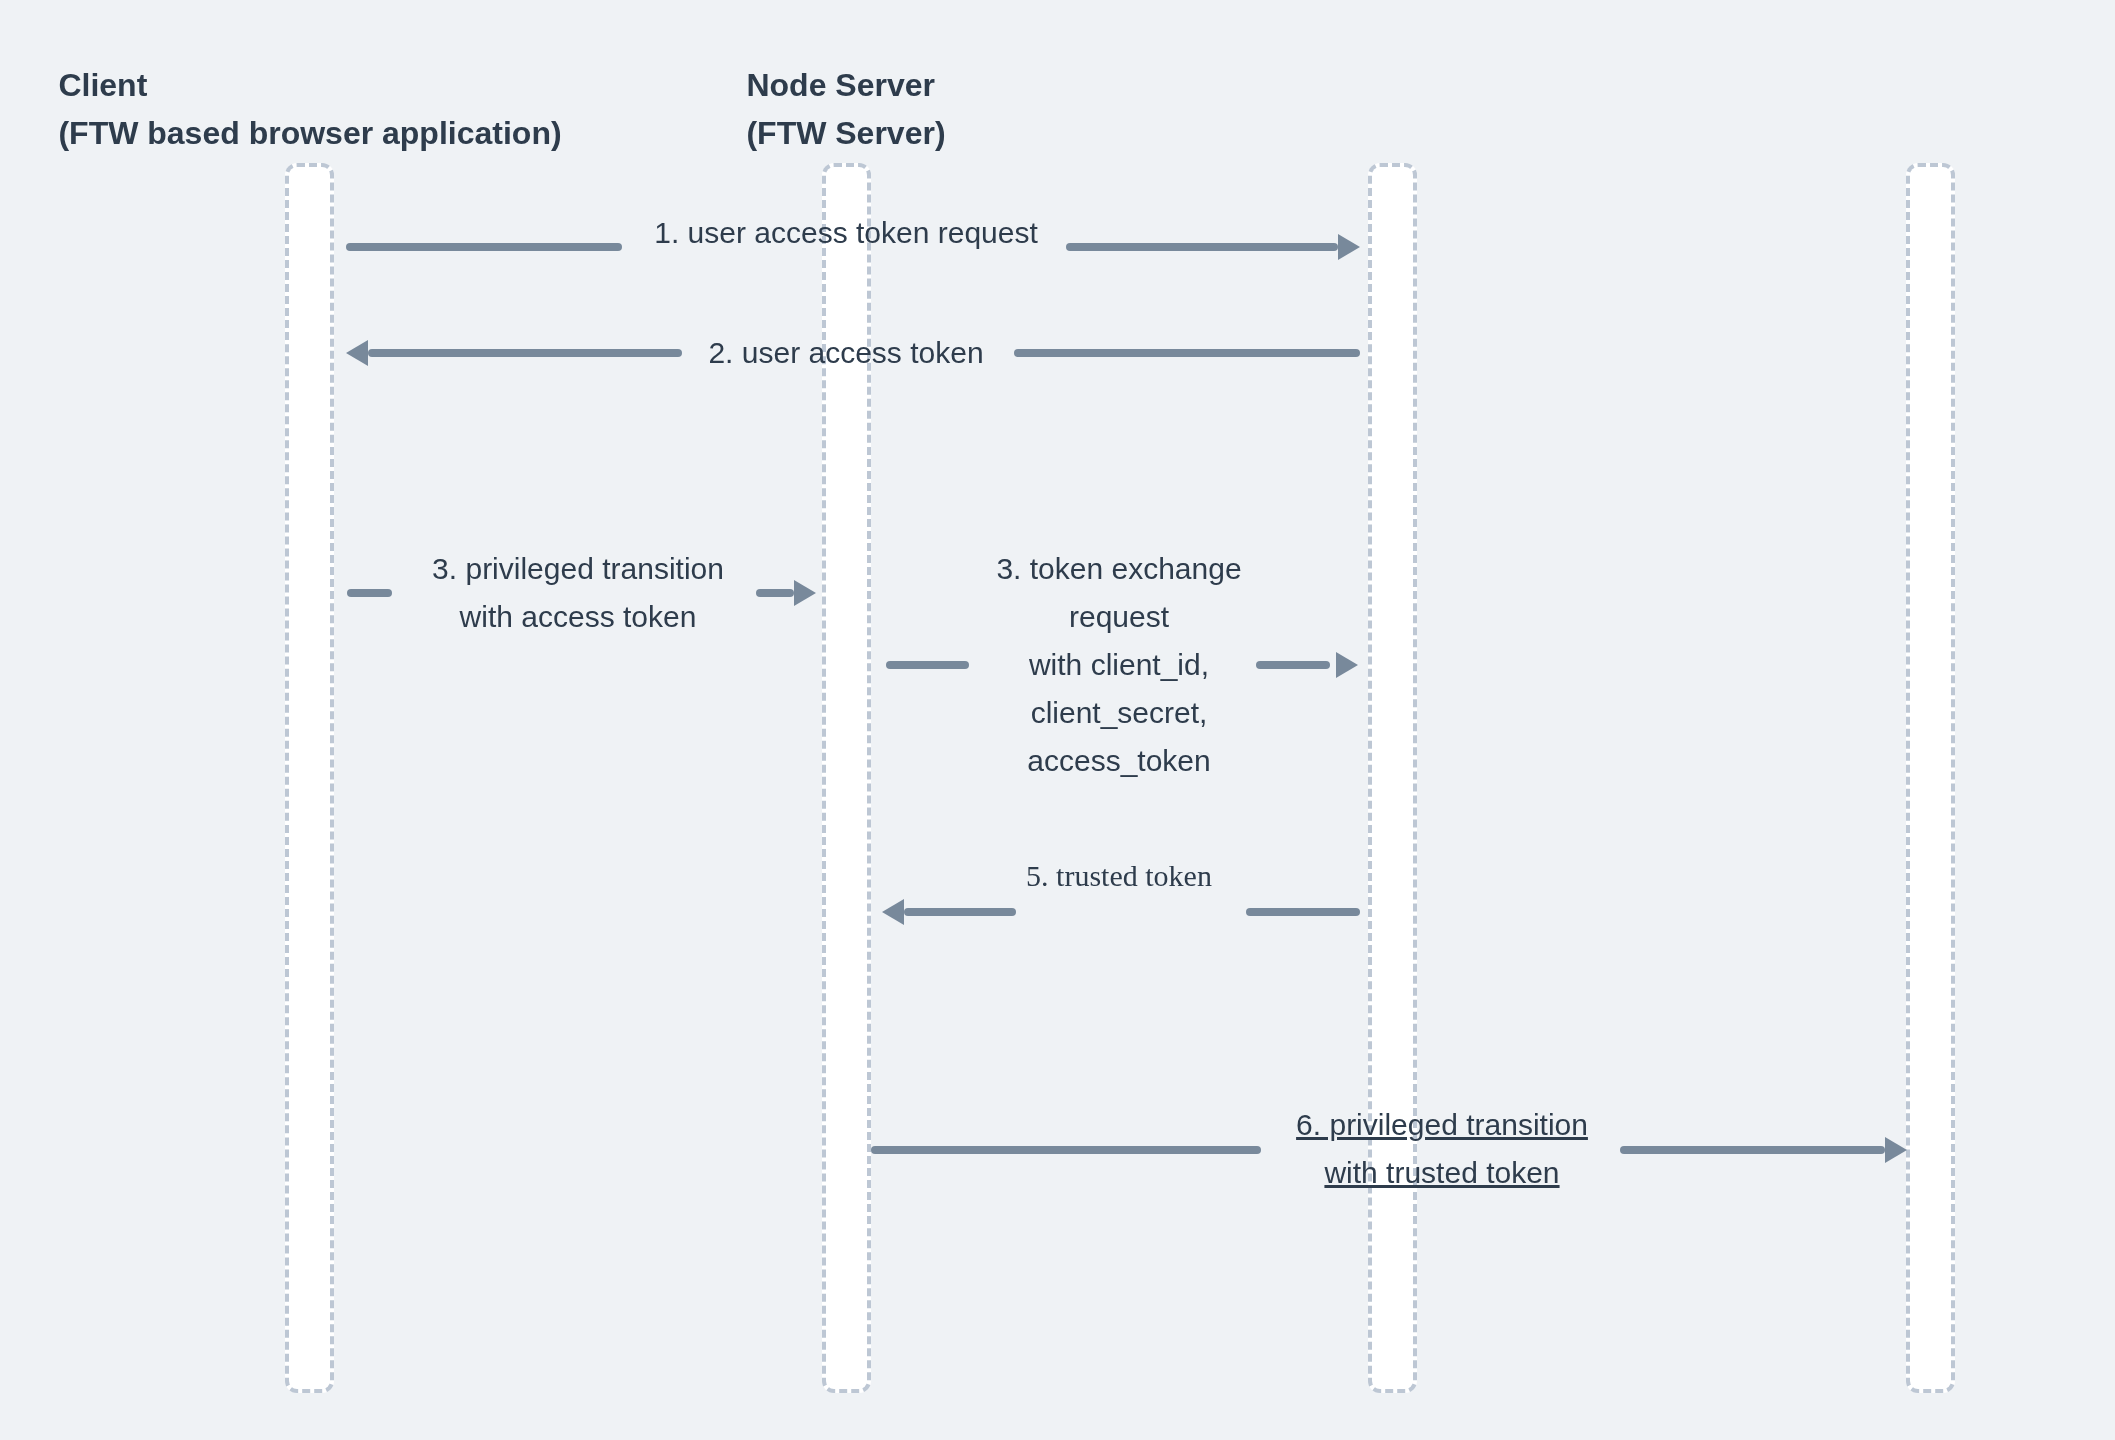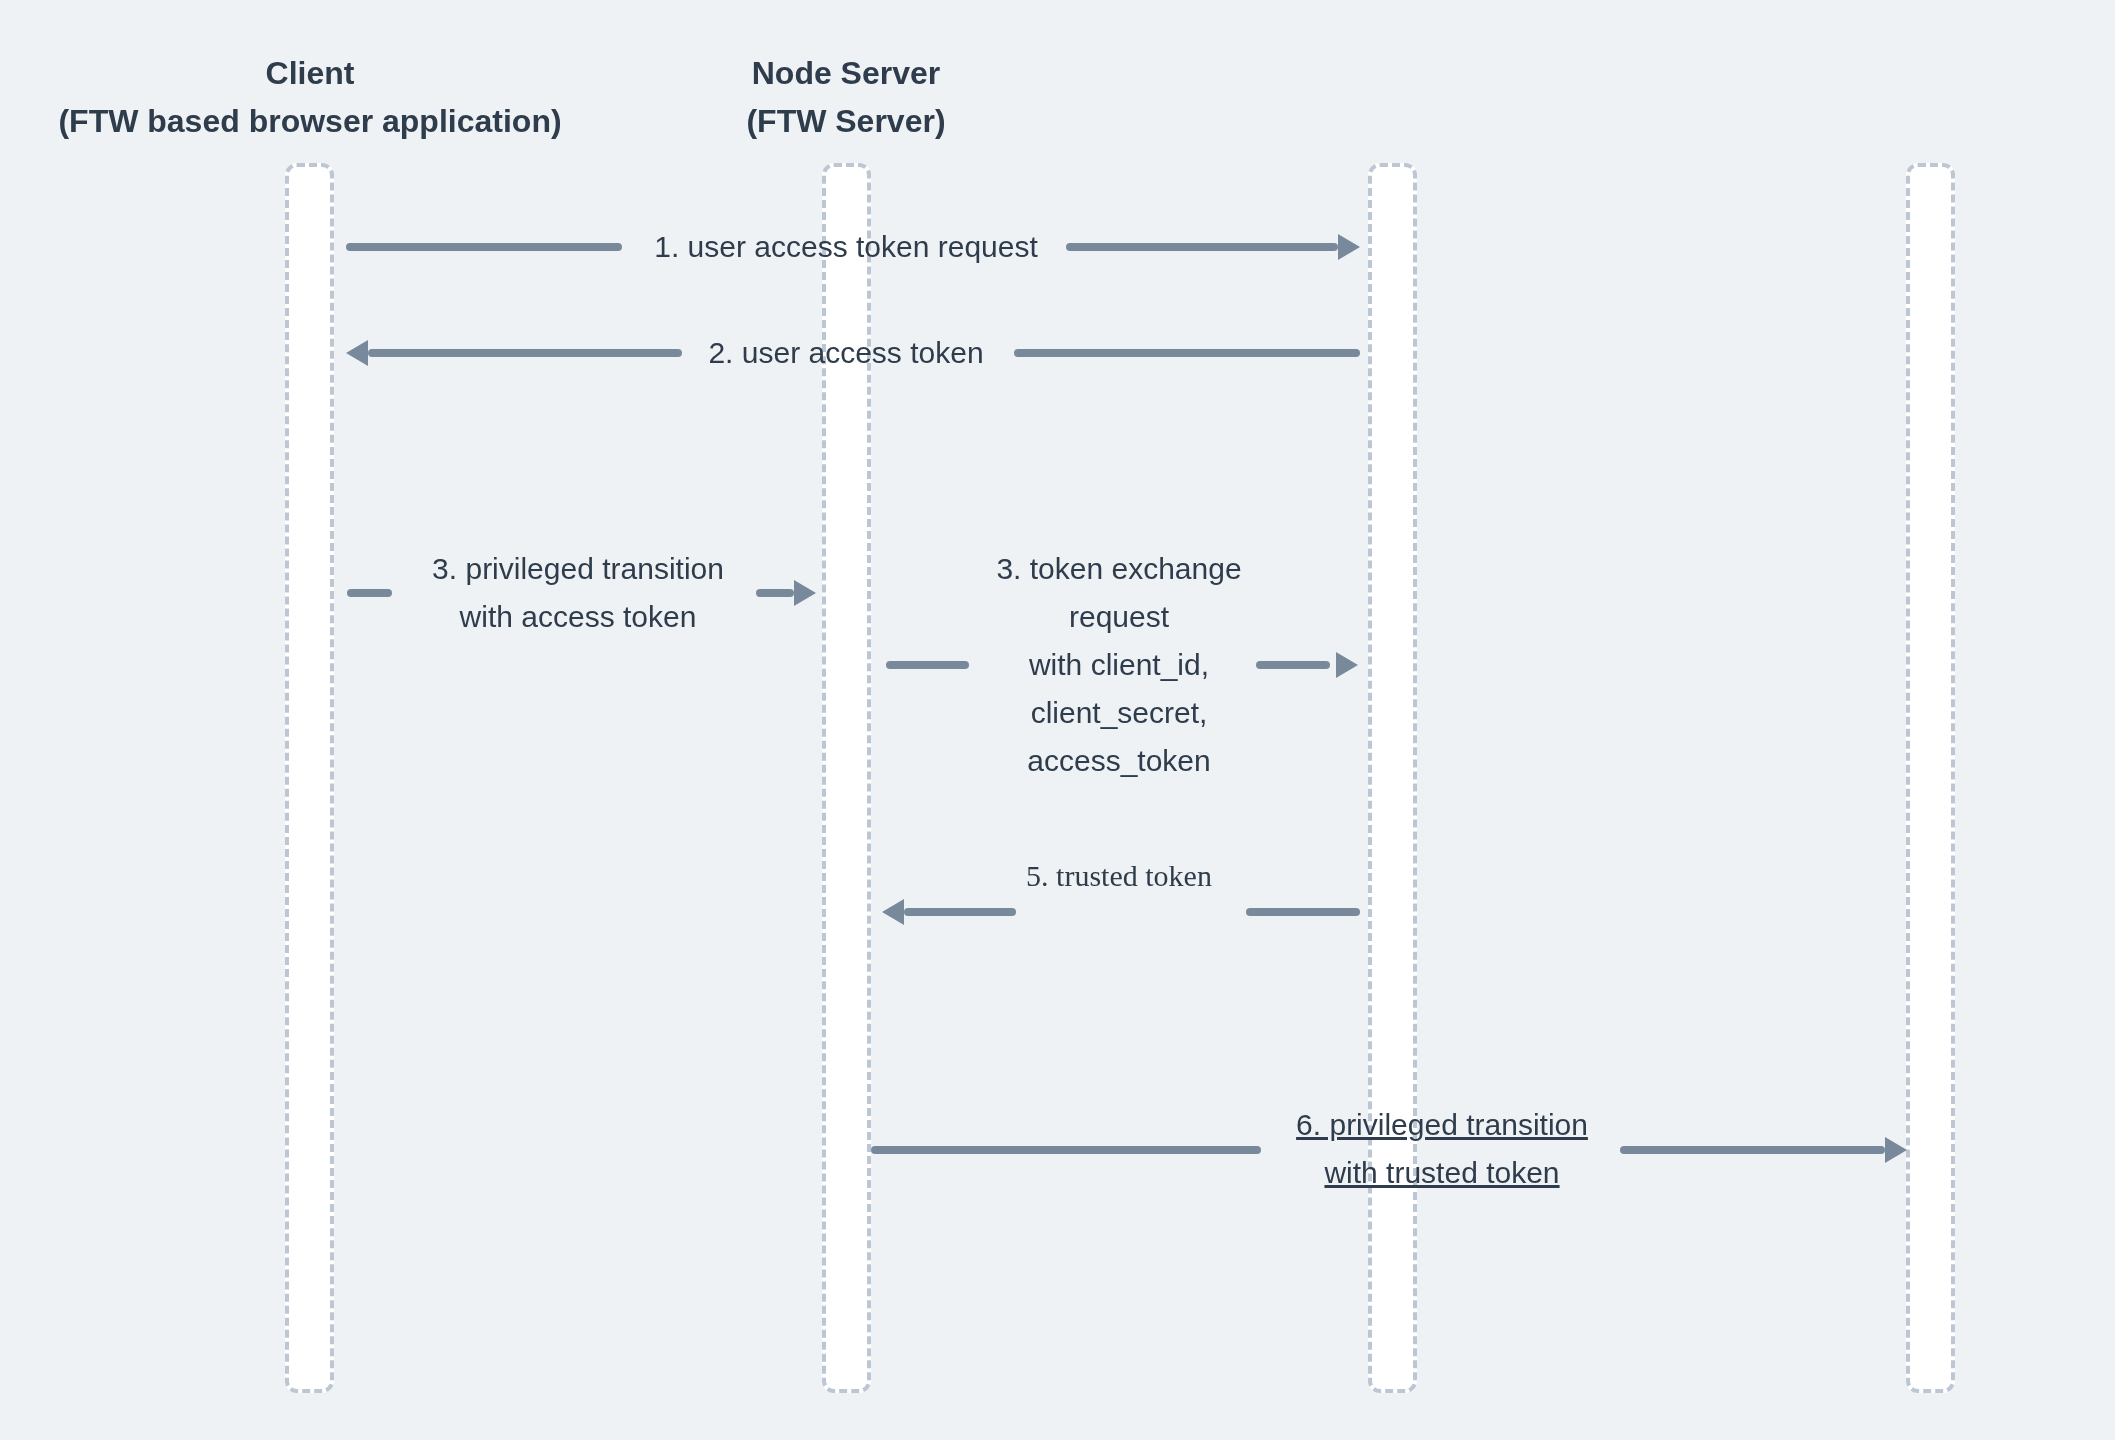--- a/index.html
+++ b/index.html
@@ -35,23 +35,23 @@
   .ll-auth        { left: 1368px; }
   .ll-marketplace { left: 1906px; }
 
   
   .actor-header {
     position: absolute;
     transform: translateX(-50%);
     font-size: 32px;
     font-weight: 700;
     line-height: 48px;
-    text-align: center;
     white-space: pre-line;
     color: #2e3c4c;
+    margin-top: 12px;
   }
   .hd-client      { left: 310px;  top: 49px; }
   .hd-node        { left: 846px;  top: 49px; }
   .hd-auth        { left: 1392px; top: 97px; }
   .hd-marketplace { left: 1930px; top: 97px; }
 
   
   .seg {
     position: absolute;
     height: 8px;
@@ -76,21 +76,21 @@
     line-height: 48px;
     text-align: center;
     white-space: pre-line;
     color: #2e3c4c;
   }
 
   
   .m1-a    { left: 346px;  top: 243px;  width: 276px; }
   .m1-b    { left: 1066px; top: 243px;  width: 272px; }
   .m1-head { left: 1338px; top: 234px; }
-  .m1-lbl  { left: 846px;  top: 247px; text-align: center; }
+  .m1-lbl  { left: 846px;  top: 233px; text-align: center; }
 
   
   .m2-head { left: 346px;  top: 340px; }
   .m2-a    { left: 368px;  top: 349px;  width: 314px; }
   .m2-b    { left: 1014px; top: 349px;  width: 346px; }
   .m2-lbl  { left: 846px;  top: 353px; }
 
   
   .m3-a    { left: 347px;  top: 589px;  width: 45px; }
   .m3-b    { left: 756px;  top: 589px;  width: 38px; }

